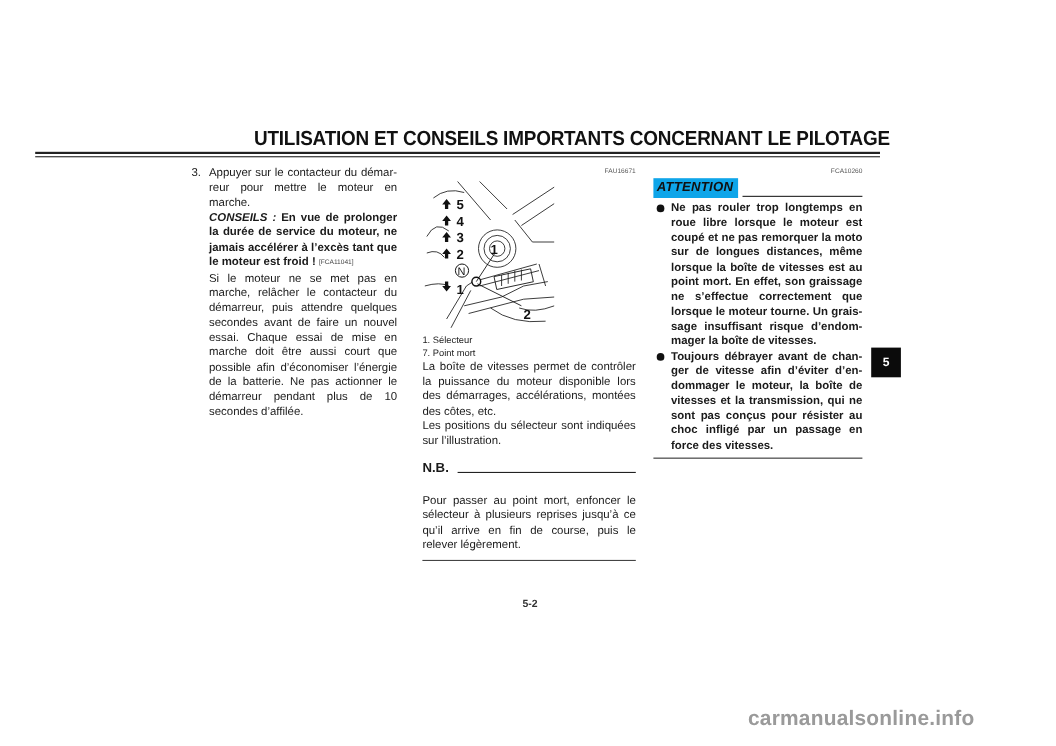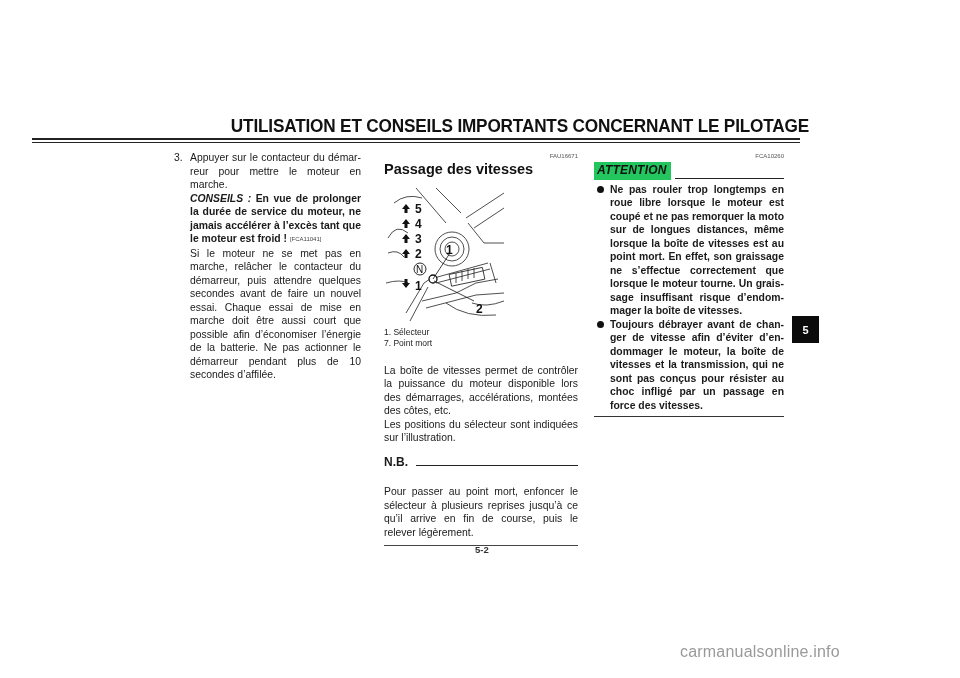--- a/index.html
+++ b/index.html
@@ -21,60 +21,59 @@
   .step .num { position:absolute; left:0; top:0; }
   .b { font-weight:bold; }
   .bi { font-weight:bold; font-style:italic; }
   .tiny { font-size:6px; font-weight:normal; color:#444; vertical-align:1px; }
 
   .code { font-size:6px; color:#555; text-align:right; line-height:8px; }
   .section-title { font-weight:bold; font-size:14.5px; margin-top:3px; margin-bottom:6px; color:#111; }
 
   .figure { position:relative; width:118px; height:140px; margin-left:2px; }
   .caption { font-size:8.5px; line-height:11.5px; margin-top:4px; color:#222; }
-  .para { margin-top:14px; }
+  .para { margin-top:0; }
 
   .nb-head { margin-top:11px; display:flex; align-items:flex-end; }
   .nb-head .lbl { font-weight:bold; font-size:12px; margin-right:8px; }
   .nb-head .line { flex:1; border-bottom:1px solid #222; margin-bottom:3px; }
   .nb-body { margin-top:16px; }
   .nb-rule { margin-top:6px; border-top:1.5px solid #444; }
 
   .att-head { display:flex; align-items:flex-end; margin-top:2px; }
-  .att-badge { background:#22c55e; font-weight:bold; font-style:italic; font-size:12px; padding:2px 4px 2px 3px; color:#111; letter-spacing:0.2px; }
+  .att-badge { background:#0ea5e9; font-weight:bold; font-style:italic; font-size:12px; padding:2px 4px 2px 3px; color:#111; letter-spacing:0.2px; }
   .att-line { flex:1; border-bottom:1.2px solid #222; margin-left:4px; margin-bottom:1px; }
   .bullets { margin-top:3px; font-weight:bold; }
   .bullet { position:relative; padding-left:16px; }
   .bullet .dot { position:absolute; left:3px; top:3px; width:7px; height:7px; border-radius:50%; background:#111; }
   .att-rule { margin-top:4px; border-top:1.5px solid #333; }
 
   .chapter-tab { position:absolute; left:792px; top:316px; width:27px; height:27px; background:#0b0b0b; color:#fff; font-weight:bold; font-size:11px; display:flex; align-items:center; justify-content:center; }
   .page-number { position:absolute; left:475px; top:544px; font-size:9.5px; color:#333;font-weight:bold; }
-  .watermark { position:absolute; left:680px; top:643px; font-size:16px; color:#9a9a9a; letter-spacing:0.2px; }
+  .watermark { position:absolute; left:680px; top:643px; font-size:19px; color:#9a9a9a; letter-spacing:0.2px;font-weight:bold; }
 </style>
 </head>
 <body>
 
 <div class="page-header">
   <div class="page-title">UTILISATION ET CONSEILS IMPORTANTS CONCERNANT LE PILOTAGE</div>
   <div class="title-rule"></div>
 </div>
 
 <div class="col col1">
   <div class="step">
     <span class="num">3.</span>
     <div class="just">Appuyer sur le contacteur du démar­reur pour mettre le moteur en marche.</div>
     <div class="just b"><span class="bi">CONSEILS :</span><span> En vue de prolonger la durée de service du moteur, ne ja­mais accélérer à l’excès tant que le moteur est froid !</span> <span class="tiny">[FCA11041]</span></div>
     <div class="just">Si le moteur ne se met pas en marche, relâcher le contacteur du démarreur, puis attendre quelques secondes avant de faire un nouvel essai. Cha­que essai de mise en marche doit être aussi court que possible afin d’écono­miser l’énergie de la batterie. Ne pas actionner le démarreur pendant plus de 10 secondes d’affilée.</div>
   </div>
 </div>
 
 <div class="col col2">
   <div class="code">FAU16671</div>
-  <div class="section-title">Passage des vitesses</div>
 
   <div class="figure">
     <svg width="118" height="140" viewBox="0 0 118 140">
       <g fill="none" stroke="#222" stroke-width="0.8">
         <path d="M2 55 Q10 40 22 50"></path>
         <path d="M2 70 Q12 66 18 74"></path>
         <path d="M8 20 Q20 10 36 15"></path>
         <path d="M30 5 L60 40"></path>
         <path d="M50 5 L75 30"></path>
         <circle cx="66" cy="66" r="17"></circle>

